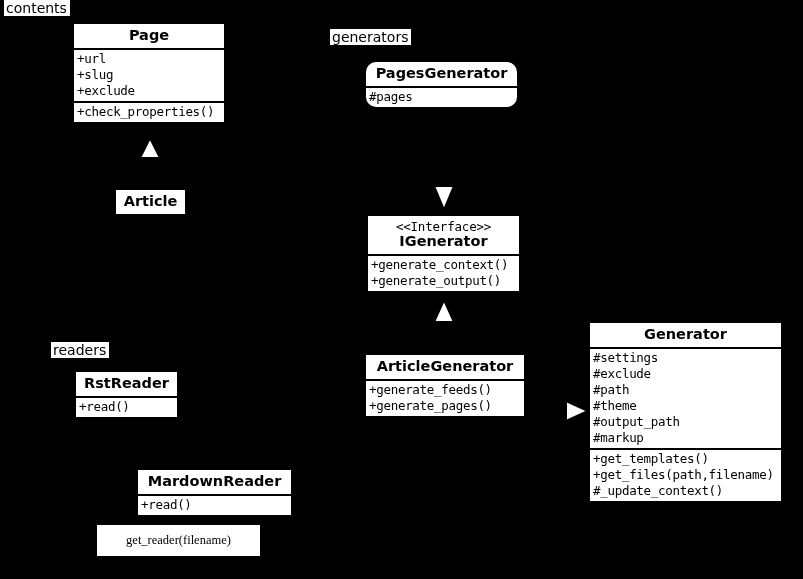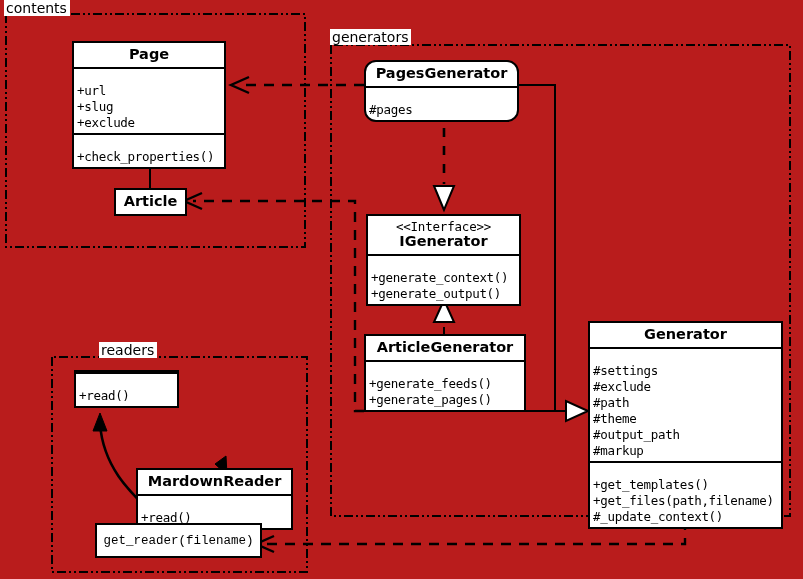--- a/index.html
+++ b/index.html
@@ -5,21 +5,21 @@
 <style>
   html, body {
     margin: 0;
     padding: 0;
     background: #ffffff;
   }
   #canvas {
     position: relative;
     width: 803px;
     height: 579px;
-    background: #b91c1c;
+    background: #000000;
     font-family: "DejaVu Sans", sans-serif;
     overflow: hidden;
   }
   svg.layer {
     position: absolute;
     left: 0;
     top: 0;
     width: 803px;
     height: 579px;
     pointer-events: none;
@@ -50,42 +50,42 @@
     font-size: 12.5px;
     font-family: "DejaVu Sans Mono", monospace;
     letter-spacing: -0.2px;
     padding-bottom: 1px;
   }
   .uml-sep {
     border-top: 2px solid #000000;
   }
   .uml-compartment {
     box-sizing: border-box;
-    padding: 14px 2px 2px 3px;
+    padding: 1px 2px 2px 3px;
   }
   .uml-member {
     font-family: "DejaVu Sans Mono", monospace;
     font-size: 12.5px;
     line-height: 16px;
     color: #000000;
     white-space: nowrap;
     letter-spacing: -0.3px;
   }
   .uml-plain {
     position: absolute;
     box-sizing: border-box;
     border: 2px solid #000000;
     background: #ffffff;
     z-index: 3;
     display: flex;
     align-items: center;
     justify-content: center;
   }
   .uml-plain span {
-    font-family: Liberation Mono, monospace;
+    font-family: Liberation Serif, serif;
     font-size: 12.5px;
     color: #000000;
     white-space: nowrap;
   }
 
   
   .pkg-label {
     position: absolute;
     font-family: "DejaVu Sans", sans-serif;
     font-size: 14px;
@@ -152,23 +152,23 @@
     <path d="M163,524 C140,500 104,475 100,424" fill="none" stroke="#000" stroke-width="2.6"></path>
     <polygon points="100,413 107,431 93,431" fill="#000" stroke="#000" stroke-width="1"></polygon>
 
     
     <path d="M188,524 C206,508 210,492 222,466" fill="none" stroke="#000" stroke-width="2.6"></path>
     <polygon points="226,456 227,475 215,464" fill="#000" stroke="#000" stroke-width="1"></polygon>
   </svg>
 
   <div class="pkg-label" style="left:4px; top:0px;">contents</div>
   <div class="pkg-label" style="left:330px; top:29px;">generators</div>
-  <div class="pkg-label" style="left:51px; top:342px;margin-left:48px;">readers</div>
-
-  <div class="uml-box" style="left:72px; top:41px; width:154px;">
+  <div class="pkg-label" style="left:51px; top:342px;">readers</div>
+
+  <div class="uml-box" style="left:72px; top:22px; width:154px;">
     <div class="uml-name">Page</div>
     <div class="uml-compartment uml-sep">
       <div class="uml-member">+url</div>
       <div class="uml-member">+slug</div>
       <div class="uml-member">+exclude</div>
     </div>
     <div class="uml-compartment uml-sep">
       <div class="uml-member">+check_properties()</div>
     </div>
   </div>
@@ -188,21 +188,21 @@
     <div class="uml-name">
       <span class="uml-stereo">&lt;&lt;Interface&gt;&gt;</span>
       <span>IGenerator</span>
     </div>
     <div class="uml-compartment uml-sep">
       <div class="uml-member">+generate_context()</div>
       <div class="uml-member">+generate_output()</div>
     </div>
   </div>
 
-  <div class="uml-box" style="left:364px; top:334px; width:162px;">
+  <div class="uml-box" style="left:364px; top:353px; width:162px;">
     <div class="uml-name">ArticleGenerator</div>
     <div class="uml-compartment uml-sep">
       <div class="uml-member">+generate_feeds()</div>
       <div class="uml-member">+generate_pages()</div>
     </div>
   </div>
 
   <div class="uml-box" style="left:588px; top:321px; width:195px;">
     <div class="uml-name">Generator</div>
     <div class="uml-compartment uml-sep">
@@ -214,20 +214,21 @@
       <div class="uml-member">#markup</div>
     </div>
     <div class="uml-compartment uml-sep">
       <div class="uml-member">+get_templates()</div>
       <div class="uml-member">+get_files(path,filename)</div>
       <div class="uml-member">#_update_context()</div>
     </div>
   </div>
 
   <div class="uml-box" style="left:74px; top:370px; width:105px;">
+    <div class="uml-name">RstReader</div>
     <div class="uml-compartment uml-sep">
       <div class="uml-member">+read()</div>
     </div>
   </div>
 
   <div class="uml-box" style="left:136px; top:430px; width:157px;margin-top:38px;">
     <div class="uml-name">MardownReader</div>
     <div class="uml-compartment uml-sep">
       <div class="uml-member">+read()</div>
     </div>

